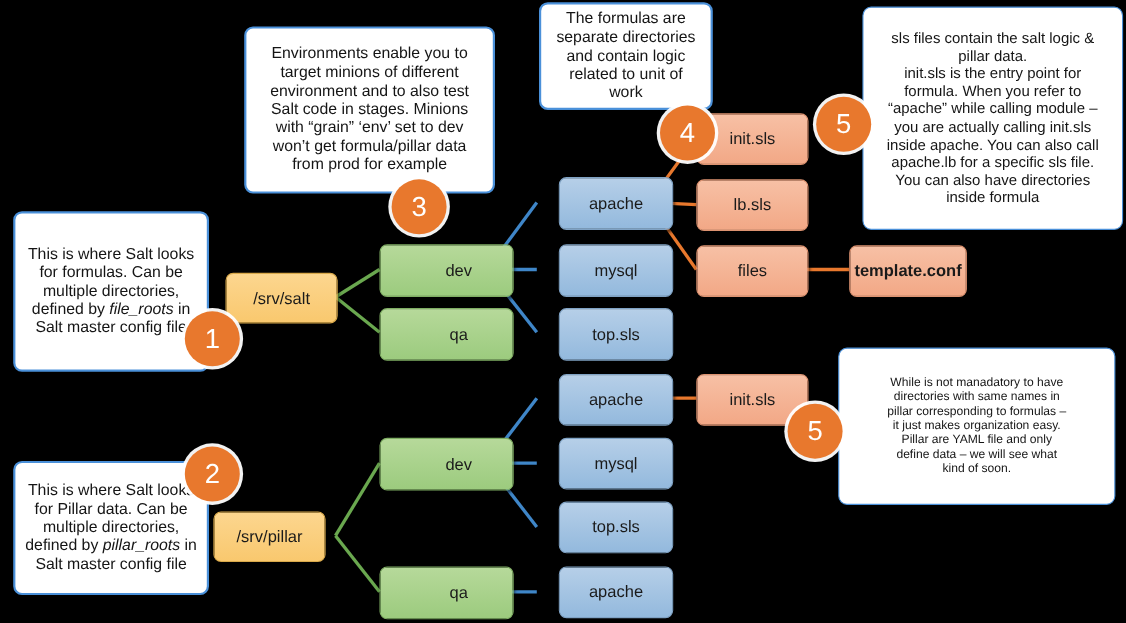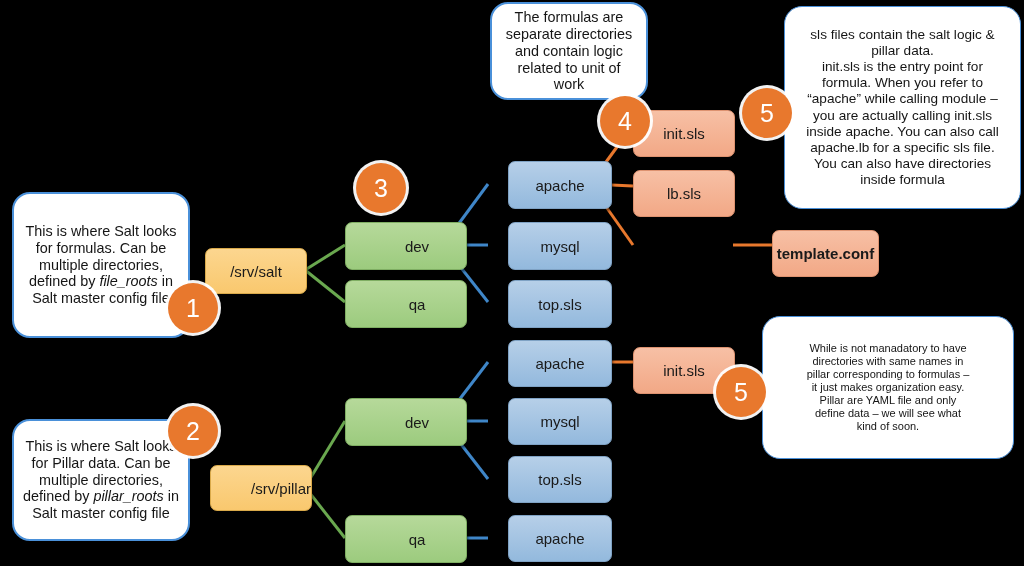--- a/index.html
+++ b/index.html
@@ -5,23 +5,23 @@
   html,body{margin:0;padding:0;background:#000;}
   #stage{position:relative;width:1024px;height:566px;background:#000;overflow:hidden;
          font-family:"Liberation Sans","DejaVu Sans",sans-serif;}
   svg.wires{position:absolute;left:0;top:0;width:1024px;height:566px;pointer-events:none;}
 
   .node{position:absolute;border-radius:7px;display:flex;align-items:center;justify-content:center;
         text-align:center;color:#1a1a1a;font-size:15px;box-shadow:1px 2px 3px rgba(0,0,0,.55);z-index:5;}
   .node.orange{background:linear-gradient(180deg,#fcd68f 0%,#f9c86e 100%);border:1px solid #d9a94a;}
   .node.green {background:linear-gradient(180deg,#b6d99a 0%,#9ccb7e 100%);border:1px solid #7fae63;padding-left:22px;}
   .node.blue  {background:linear-gradient(180deg,#b6cfe8 0%,#93b9dd 100%);border:1px solid #7fa2c4;margin-left:20px;}
-  .node.salmon{background:linear-gradient(180deg,#f7c0a5 0%,#f2a886 100%);border:1px solid #dd9270;margin-top:7px;}
-
-  .callout{position:absolute;background:#fff;border:2px solid #4a90d9;border-radius:18px;
+  .node.salmon{background:linear-gradient(180deg,#f7c0a5 0%,#f2a886 100%);border:1px solid #dd9270;}
+
+  .callout{position:absolute;background:#fff;border:2px solid #4a90d9;border-radius:8px;
            color:#151515;font-size:14.4px;line-height:1.18;text-align:center;
            display:flex;align-items:center;justify-content:center;padding:5px 8px;
            box-sizing:border-box;z-index:6;}
   .callout.thinborder{border:1.6px solid #4a90d9;}
   .callout span{display:block;white-space:pre-line;}
   .callout i{font-style:italic;}
 
   .badge{position:absolute;width:50px;height:50px;border-radius:50%;
          background:#e8782d;color:#fff;font-size:25px;display:flex;align-items:center;
          justify-content:center;z-index:20;box-shadow:0 0 0 3px rgba(255,255,255,.95);}
@@ -59,20 +59,29 @@
   </svg>
 
   <div class="callout" style="left:12px;top:192px;width:178px;height:146px;">
     <span>This is where Salt looks
 for formulas. Can be
 multiple directories,
 defined by <i>file_roots</i> in
 Salt master config file</span>
   </div>
 
+  <div class="callout" style="left:222px;top:24px;width:228px;height:152px;">
+    <span>Environments enable you to
+target minions of different
+environment and to also test
+Salt code in stages. Minions
+with “grain” ‘env’ set to dev
+won’t get formula/pillar data
+from prod for example</span>
+  </div>
 
   <div class="callout" style="left:490px;top:2px;width:158px;height:98px;">
     <span>The formulas are
 separate directories
 and contain logic
 related to unit of
 work</span>
   </div>
 
   <div class="callout thinborder" style="left:784px;top:6px;width:237px;height:203px;font-size:13.6px;">
@@ -126,25 +135,28 @@
   <div class="node blue" style="left:488px;top:280px;width:102px;height:46px;">
     <span>top.sls</span>
   </div>
 
   <div class="node salmon" style="left:633px;top:103px;width:100px;height:45px;">
     <span>init.sls</span>
   </div>
   <div class="node salmon" style="left:633px;top:163px;width:100px;height:45px;">
     <span>lb.sls</span>
   </div>
+  <div class="node salmon" style="left:633px;top:223px;width:100px;height:45px;">
+    <span>files</span>
+  </div>
   <div class="node salmon" style="left:772px;top:223px;width:105px;height:45px;font-weight:bold;">
     <span>template.conf</span>
   </div>
 
-  <div class="node orange" style="left:210px;top:465px;width:100px;height:44px;justify-content:flex-end;">
+  <div class="node orange" style="left:194px;top:465px;width:100px;height:44px;">
     <span>/srv/pillar</span>
   </div>
 
   <div class="node green" style="left:345px;top:398px;width:98px;height:46px;">
     <span>dev</span>
   </div>
   <div class="node green" style="left:345px;top:515px;width:98px;height:46px;">
     <span>qa</span>
   </div>
 

